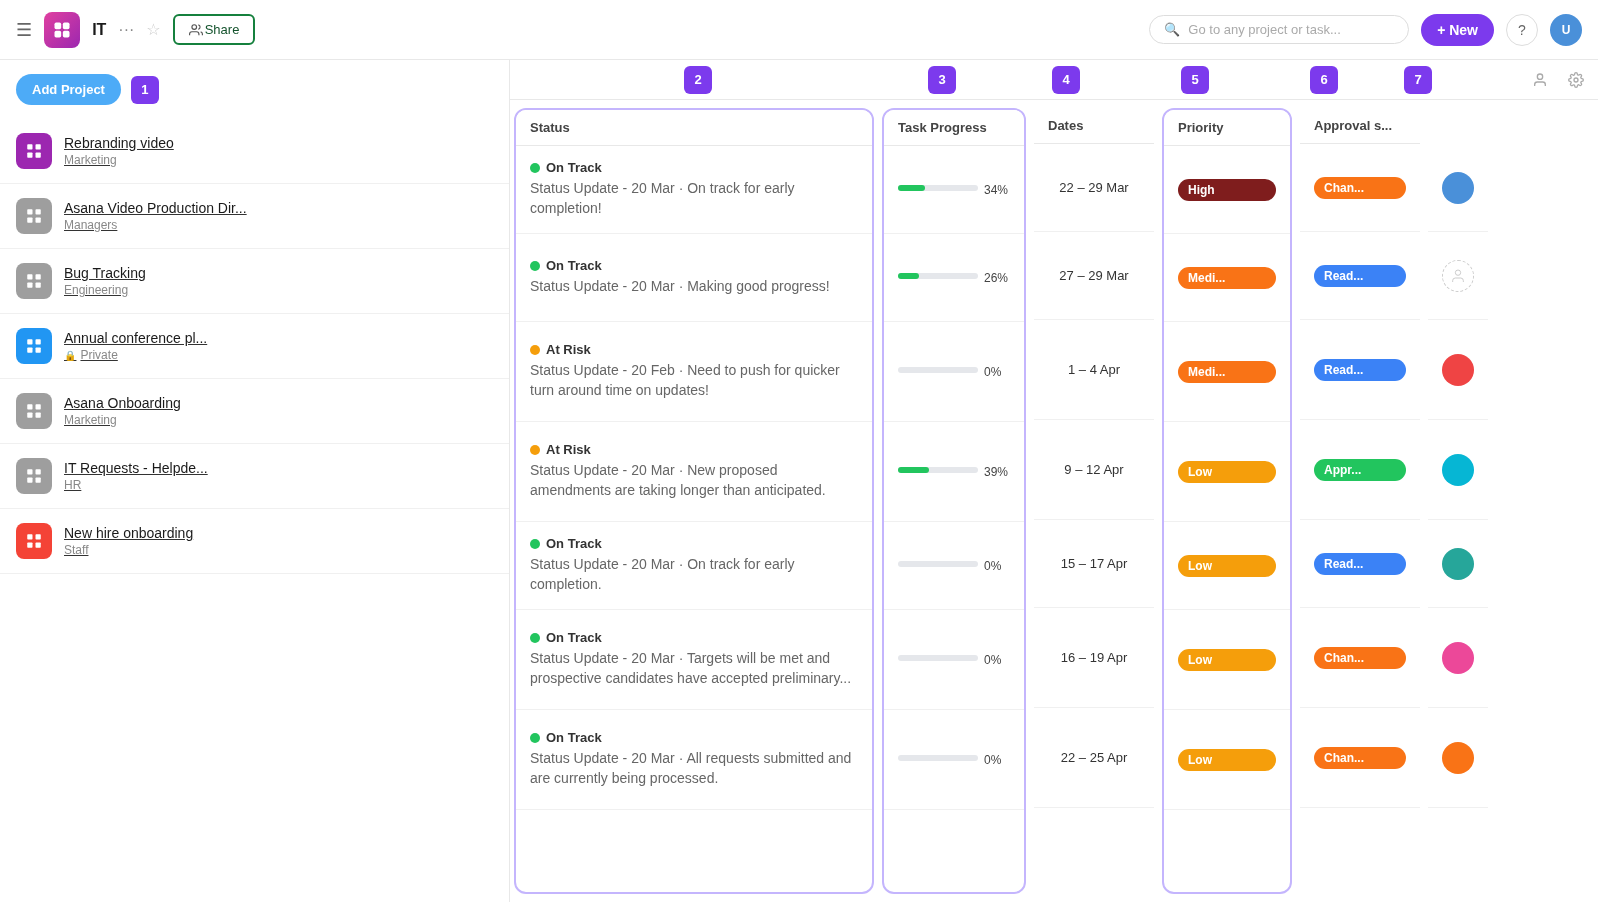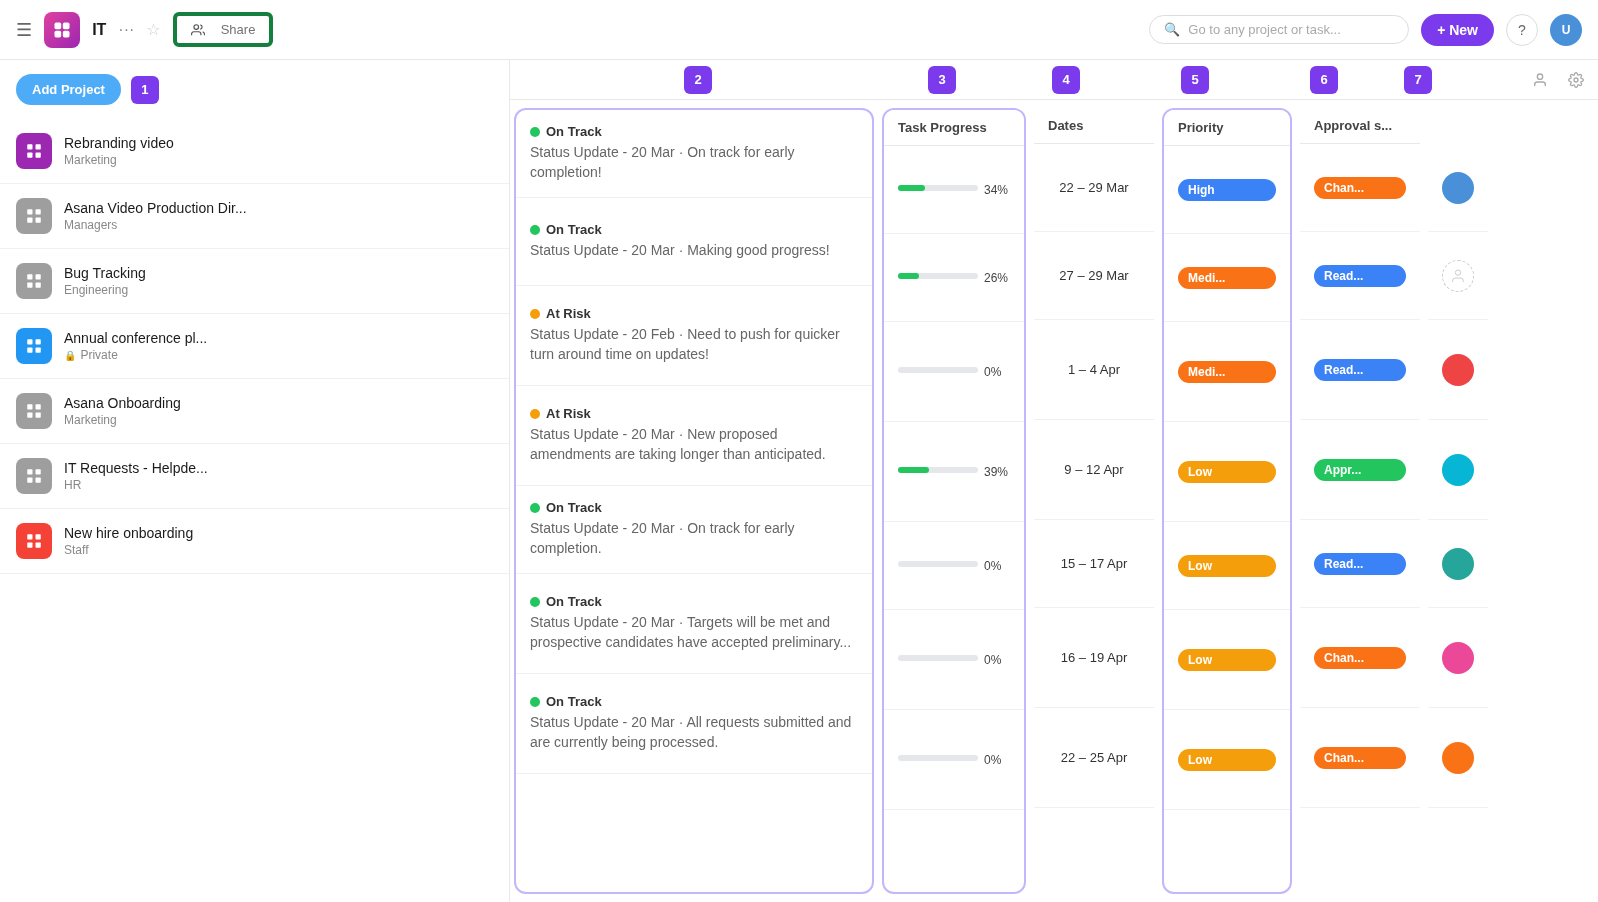--- a/index.html
+++ b/index.html
@@ -8,38 +8,38 @@
     .app-container { display: flex; flex-direction: column; height: 902px; width: 1598px; }
 
     
     .top-nav { display: flex; align-items: center; padding: 0 16px; height: 60px; border-bottom: 1px solid #e8e8e8; gap: 12px; flex-shrink: 0; }
     .hamburger-icon { font-size: 18px; color: #666; cursor: pointer; }
     .app-logo { width: 36px; height: 36px; background: linear-gradient(135deg, #e040a0, #9c27b0); border-radius: 8px; display: flex; align-items: center; justify-content: center; }
     .app-logo svg { width: 20px; height: 20px; fill: white; }
     .workspace-name { font-size: 16px; font-weight: 600; color: #1a1a1a; }
     .more-icon { color: #888; cursor: pointer; font-size: 16px; }
     .star-icon { color: #ccc; cursor: pointer; font-size: 16px; }
-    .share-btn { display: flex; align-items: center; gap: 16px; padding: 6px 14px; border: 4px solid #15803d; border-radius: 6px; cursor: pointer; font-size: 13px; color: #737373; background: #fff; }
+    .share-btn { display: flex; align-items: center; gap: 2px; padding: 6px 14px; border: 2px solid #15803d; border-radius: 6px; cursor: pointer; font-size: 13px; color: #14532d; background: #fff; }
     .spacer { flex: 1; }
     .search-bar { display: flex; align-items: center; gap: 8px; border: 1px solid #ddd; border-radius: 20px; padding: 6px 14px; width: 260px; color: #999; font-size: 13px; cursor: text; }
     .search-icon { color: #999; }
     .new-btn { display: flex; align-items: center; gap: 4px; padding: 8px 16px; background: #7c3aed; border-radius: 20px; color: white; font-weight: 600; font-size: 14px; cursor: pointer; border: none; }
     .help-btn { width: 32px; height: 32px; border-radius: 50%; border: 1px solid #ddd; display: flex; align-items: center; justify-content: center; cursor: pointer; color: #666; font-size: 14px; }
     .avatar-main { width: 32px; height: 32px; border-radius: 50%; background: #4a90d9; display: flex; align-items: center; justify-content: center; color: white; font-size: 12px; font-weight: 600; overflow: hidden; }
 
     
     .main-content { display: flex; flex: 1; overflow: hidden; }
 
     
     .sidebar { width: 510px; flex-shrink: 0; border-right: 1px solid #e8e8e8; display: flex; flex-direction: column; overflow: hidden; }
     .sidebar-header { padding: 14px 16px; display: flex; align-items: center; gap: 10px; }
     .add-project-btn { background: #4dabf7; color: white; border: none; border-radius: 20px; padding: 8px 16px; font-size: 13px; font-weight: 600; cursor: pointer; }
     .sidebar-num-badge { width: 28px; height: 28px; border-radius: 6px; background: #7c3aed; color: white; font-weight: 700; font-size: 13px; display: flex; align-items: center; justify-content: center; }
 
-    .project-list { flex: 1; overflow-y: auto; }
+    .project-list { flex: 1; overflow-y: auto; text-decoration: underline; }
     .project-item { display: flex; align-items: center; gap: 12px; padding: 14px 16px; border-bottom: 1px solid #f0f0f0; cursor: pointer; }
     .project-icon { width: 36px; height: 36px; border-radius: 8px; display: flex; align-items: center; justify-content: center; flex-shrink: 0; }
     .project-icon.purple { background: #9c27b0; }
     .project-icon.gray { background: #9e9e9e; }
     .project-icon.red { background: #f44336; }
     .project-icon.blue { background: #2196f3; }
     .project-icon svg { width: 18px; height: 18px; fill: white; }
     .project-info { flex: 1; }
     .project-name { font-size: 14px; font-weight: 500; color: #1a1a1a; }
     .project-sub { font-size: 12px; color: #888; display: flex; align-items: center; gap: 4px; margin-top: 2px; }
@@ -69,21 +69,21 @@
     .status-dot.yellow { background: #f59e0b; }
     .status-update { font-size: 14px; color: #666; line-height: 1.4; }
 
     
     .progress-bar-wrap { width: 80px; height: 6px; background: #e5e7eb; border-radius: 3px; margin-bottom: 4px; }
     .progress-bar-fill { height: 100%; border-radius: 3px; background: #22c55e; }
     .progress-cell { display: flex; align-items: center; gap: 6px; }
 
     
     .priority-badge { padding: 4px 10px; border-radius: 12px; font-size: 12px; font-weight: 600; color: white; display: inline-block; }
-    .priority-badge.high { background: #3b82f6; }
+    .priority-badge.high { background: #7f1d1d; }
     .priority-badge.medium { background: #f97316; }
     .priority-badge.low { background: #f59e0b; }
 
     
     .approval-badge { padding: 4px 10px; border-radius: 12px; font-size: 12px; font-weight: 600; color: white; display: inline-block; }
     .approval-badge.changes { background: #f97316; }
     .approval-badge.ready { background: #3b82f6; }
     .approval-badge.approved { background: #22c55e; }
 
     
@@ -290,20 +290,21 @@
                 <circle cx="12" cy="12" r="3"></circle>
                 <path d="M19.4 15a1.65 1.65 0 0 0 .33 1.82l.06.06a2 2 0 0 1-2.83 2.83l-.06-.06a1.65 1.65 0 0 0-1.82-.33 1.65 1.65 0 0 0-1 1.51V21a2 2 0 0 1-4 0v-.09A1.65 1.65 0 0 0 9 19.4a1.65 1.65 0 0 0-1.82.33l-.06.06a2 2 0 0 1-2.83-2.83l.06-.06A1.65 1.65 0 0 0 4.68 15a1.65 1.65 0 0 0-1.51-1H3a2 2 0 0 1 0-4h.09A1.65 1.65 0 0 0 4.6 9a1.65 1.65 0 0 0-.33-1.82l-.06-.06a2 2 0 0 1 2.83-2.83l.06.06A1.65 1.65 0 0 0 9 4.68a1.65 1.65 0 0 0 1-1.51V3a2 2 0 0 1 4 0v.09a1.65 1.65 0 0 0 1 1.51 1.65 1.65 0 0 0 1.82-.33l.06-.06a2 2 0 0 1 2.83 2.83l-.06.06A1.65 1.65 0 0 0 19.4 9a1.65 1.65 0 0 0 1.51 1H21a2 2 0 0 1 0 4h-.09a1.65 1.65 0 0 0-1.51 1z"></path>
               </svg>
           </div>
         </div>
       </div>
 
       <div class="table-scroll">
 
         <div class="col-status">
+          <div class="col-header">Status</div>
 
           <div class="col-cell">
             <div class="status-indicator">
                 <span class="status-dot green"></span>
                 <span>On Track</span>
               </div>
             <div class="status-update">Status Update - 20 Mar · On track for early completion!</div>
           </div>
 
           <div class="col-cell">

